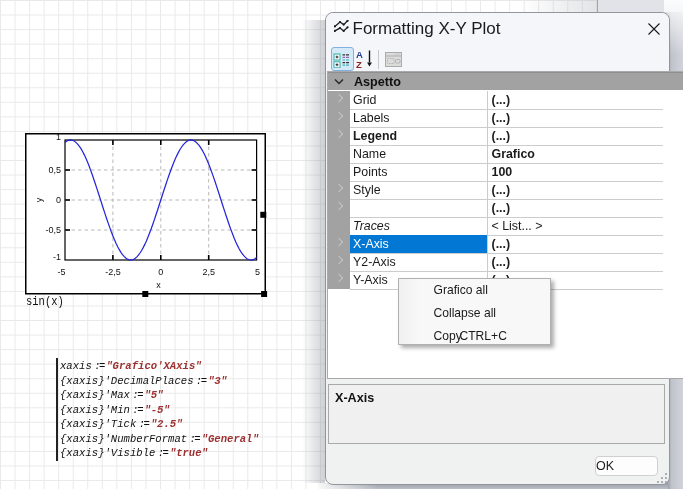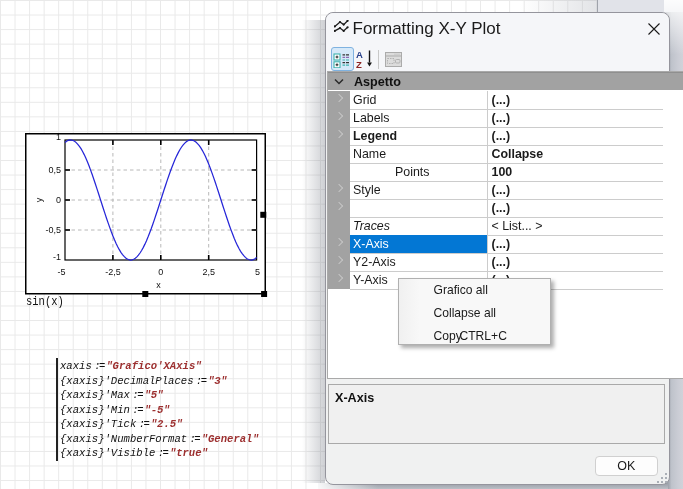--- a/index.html
+++ b/index.html
@@ -42,21 +42,21 @@
 #gutter{left:0;top:19px;width:21.5px;height:198px;background:#a2a2a2;}
 .row{left:21.5px;height:18px;width:313px;border-bottom:1px solid #ccc;}
 .rn{position:absolute;left:3.5px;top:2.5px;font-size:12.4px;color:#1b1b1b;}
 .rv{position:absolute;left:142px;top:2.5px;font-size:12.4px;color:#1b1b1b;font-weight:bold;}
 .vline{position:absolute;left:137.5px;top:0;width:1px;height:18px;background:#ccc;}
 .chev{position:absolute;left:8px;width:5px;height:5px;border-top:1.5px solid #c5c5c5;border-right:1.5px solid #c5c5c5;transform:rotate(45deg);}
 
 #desc{left:2.5px;top:371px;width:334.5px;height:58.5px;background:#f0f0f0;border:1px solid #a9a9a9;}
 
 #okbtn{left:269.5px;top:443px;width:60.5px;height:18.5px;background:#fdfdfd;border:1px solid #d0d0d0;border-radius:4px;
- font-size:12.5px;color:#1a1a1a;text-align:center;line-height:18px;}
+ font-size:12.5px;color:#1a1a1a;line-height:18px;}
 
 #menu{left:397.5px;top:278px;width:151.5px;height:65px;background:#f8f8f8;border:1px solid #b0b0b0;
  box-shadow:3px 3px 4px rgba(0,0,0,.32);}
 #menugut{position:absolute;left:0;top:0;width:21px;height:100%;background:linear-gradient(to right,#f0f0f0,#f8f8f8);}
 .mi{position:absolute;left:35px;font-size:12.1px;color:#1a1a1a;}
 </style></head>
 <body>
 <div id="canvas">
 
 <div id="shadowR" class="abs"></div>
@@ -202,24 +202,24 @@
             <span class="rn" style="">Legend</span>
           </div>
           <div class="vline"></div>
           <span class="rv" style="">(...)</span>
         </div>
     <div class="row abs" style="top:73px">
           <div class="abs" style="left:0;top:0;width:137.5px;height:18px;">
             <span class="rn" style="">Name</span>
           </div>
           <div class="vline"></div>
-          <span class="rv" style="">Collapse</span>
+          <span class="rv" style="">Grafico</span>
         </div>
     <div class="row abs" style="top:91px">
-          <div class="abs" style="left:0;top:0;width:137.5px;height:18px;margin-left:42px;">
+          <div class="abs" style="left:0;top:0;width:137.5px;height:18px;">
             <span class="rn" style="">Points</span>
           </div>
           <div class="vline"></div>
           <span class="rv" style="">100</span>
         </div>
     <div class="chev abs" style="top:113px"></div>
     <div class="row abs" style="top:109px">
           <div class="abs" style="left:0;top:0;width:137.5px;height:18px;">
             <span class="rn" style="">Style</span>
           </div>

